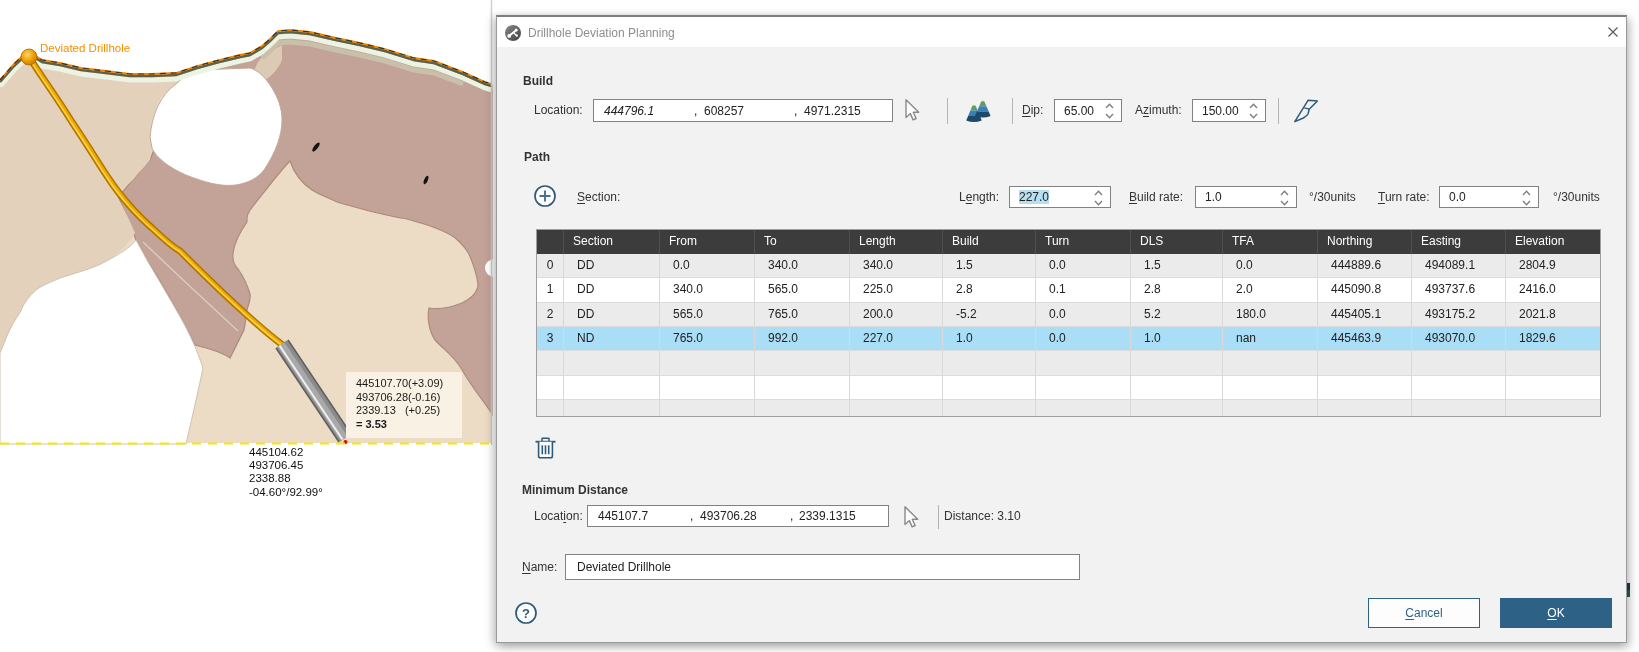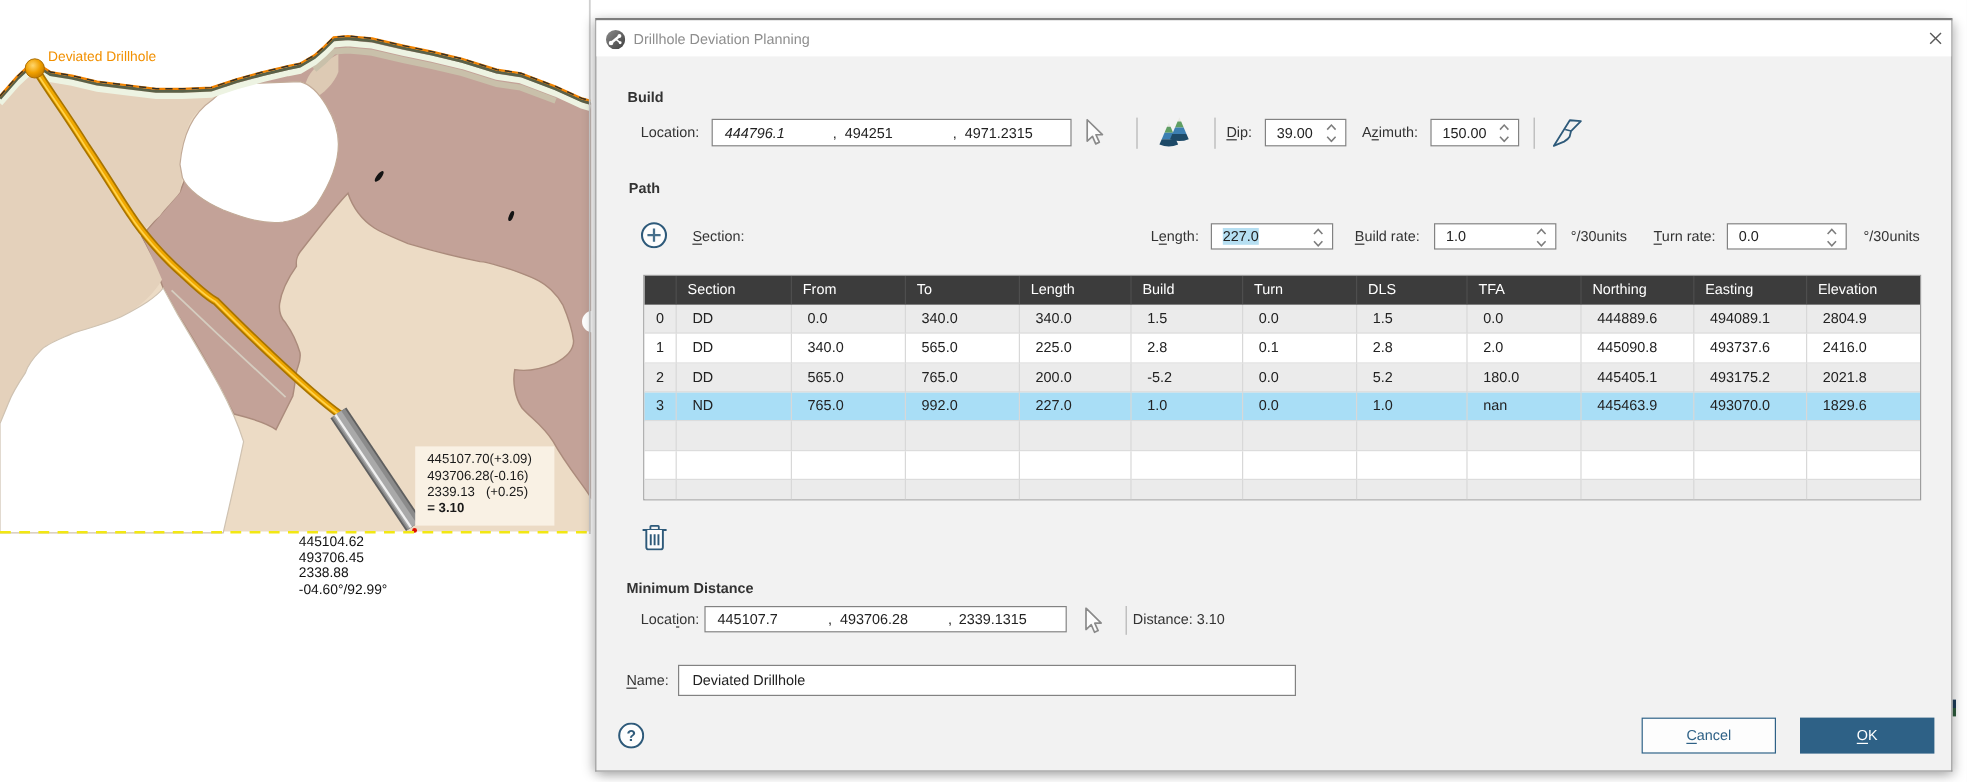--- a/index.html
+++ b/index.html
@@ -83,21 +83,21 @@
 
 <line x1="0" y1="443.5" x2="492" y2="443.5" stroke="#f2e713" stroke-width="2.2" stroke-dasharray="9 7"></line>
 
 <line x1="491.5" y1="0" x2="491.5" y2="445" stroke="#cfcfcf" stroke-width="1.5"></line>
 </svg>
 <div class="abs" style="left:40px;top:42px;font-size:11.5px;color:#f29000;">Deviated Drillhole</div>
 <div class="abs" style="left:346px;top:372px;width:116px;height:66px;background:#f9f1e4;"></div>
 <div class="abs" style="left:356px;top:377px;font-size:11px;line-height:13.6px;color:#1a1a1a;white-space:pre;">445107.70(+3.09)
 493706.28(-0.16)
 2339.13   (+0.25)
-<b>= 3.10</b></div>
+<b>= 3.53</b></div>
 <div class="abs" style="left:249px;top:446px;font-size:11.5px;line-height:13.2px;color:#111;white-space:pre;">445104.62
 493706.45
 2338.88
 -04.60°/92.99°</div>
 
 <div class="abs" style="left:1627px;top:583px;width:3px;height:7px;background:#1d3d5a;"></div>
 <div class="abs" style="left:1627px;top:590px;width:3px;height:7px;background:#2e5d3e;"></div>
 <div class="abs" style="left:496px;top:15px;width:1131px;height:628px;background:#f2f2f2;
  border:1px solid #9a9a9a;border-top:2px solid #7d7d7d;box-sizing:border-box;
  box-shadow:-3px 2px 9px rgba(0,0,0,0.22), 3px 4px 9px rgba(0,0,0,0.22);">
@@ -120,21 +120,21 @@
  <div class="lbl" style="left:31px;top:9px;color:#8e8e8e;">Drillhole Deviation Planning</div>
  <svg class="abs" style="left:1110px;top:9px" width="12" height="12" viewBox="0 0 12 12">
   <path d="M1.5,1.5 L10.5,10.5 M10.5,1.5 L1.5,10.5" stroke="#5a5a5a" stroke-width="1.2"></path>
     </svg>
 
  <div class="lbl bold" style="left:26px;top:57px;">Build</div>
  <div class="lbl" style="left:37px;top:86px;">Location:</div>
  <div class="inp" style="left:96px;top:82px;width:300px;height:23px;">
    <span style="left:10px;font-style:italic;">444796.1</span>
       <span style="left:100px;">,</span>
-   <span style="left:110px;">494251</span>
+   <span style="left:110px;">608257</span>
       <span style="left:200px;">,</span>
    <span style="left:210px;">4971.2315</span>
     </div>
  <svg class="abs" style="left:407px;top:82px" width="17" height="23" viewBox="0 0 17 23">
  <path d="M2,0.8 L2,18.6 L6.4,14.6 L9.1,20.9 L12.1,19.5 L9.3,13.3 L14.7,13.2 Z" fill="#fcfcfc" stroke="#8a8a8a" stroke-width="1.4" stroke-linejoin="round"></path>
     </svg>
  <div class="sep" style="left:450px;top:81px;height:26px;"></div>
  <svg class="abs" style="left:468px;top:79px" width="28" height="29" viewBox="0 0 28 29">
  <g>
   <circle cx="9" cy="8.8" r="1.9" fill="#f4f4f2"></circle>
@@ -147,21 +147,21 @@
   <circle cx="17.8" cy="4.4" r="1.9" fill="#f4f4f2"></circle>
   <path d="M17.8,1.8 L19.3,5.2 L16.3,5.2 Z" fill="#e8e8e4"></path>
   <path d="M16.3,5.2 L19.3,5.2 L21.4,10.2 L14.2,10.2 Z" fill="#5f9e63"></path>
   <path d="M14.2,10.2 L21.4,10.2 L23.7,15.6 L11.9,15.6 Z" fill="#3c7fb2"></path>
   <path d="M11.9,15.6 L23.7,15.6 L25.6,20 Q17.8,23.2 10,20 Z" fill="#1d4a68"></path>
  </g>
 </svg>
  <div class="sep" style="left:515px;top:81px;height:26px;"></div>
  <div class="lbl" style="left:525px;top:86px;"><u>D</u>ip:</div>
  <div class="inp" style="left:557px;top:82px;width:68px;height:23px;">
-      <span style="left:9px;">39.00</span>
+      <span style="left:9px;">65.00</span>
       <svg class="abs" style="right:7px;top:3px;" width="9" height="16" viewBox="0 0 9 16">
  <path d="M1,5 L4.5,1.2 L8,5" fill="none" stroke="#7d7d7d" stroke-width="1.3"></path>
  <path d="M1,11 L4.5,14.8 L8,11" fill="none" stroke="#7d7d7d" stroke-width="1.3"></path>
       </svg>
     </div>
  <div class="lbl" style="left:638px;top:86px;">A<u>z</u>imuth:</div>
  <div class="inp" style="left:695px;top:82px;width:74px;height:23px;">
       <span style="left:9px;">150.00</span>
       <svg class="abs" style="right:7px;top:3px;" width="9" height="16" viewBox="0 0 9 16">
  <path d="M1,5 L4.5,1.2 L8,5" fill="none" stroke="#7d7d7d" stroke-width="1.3"></path>

